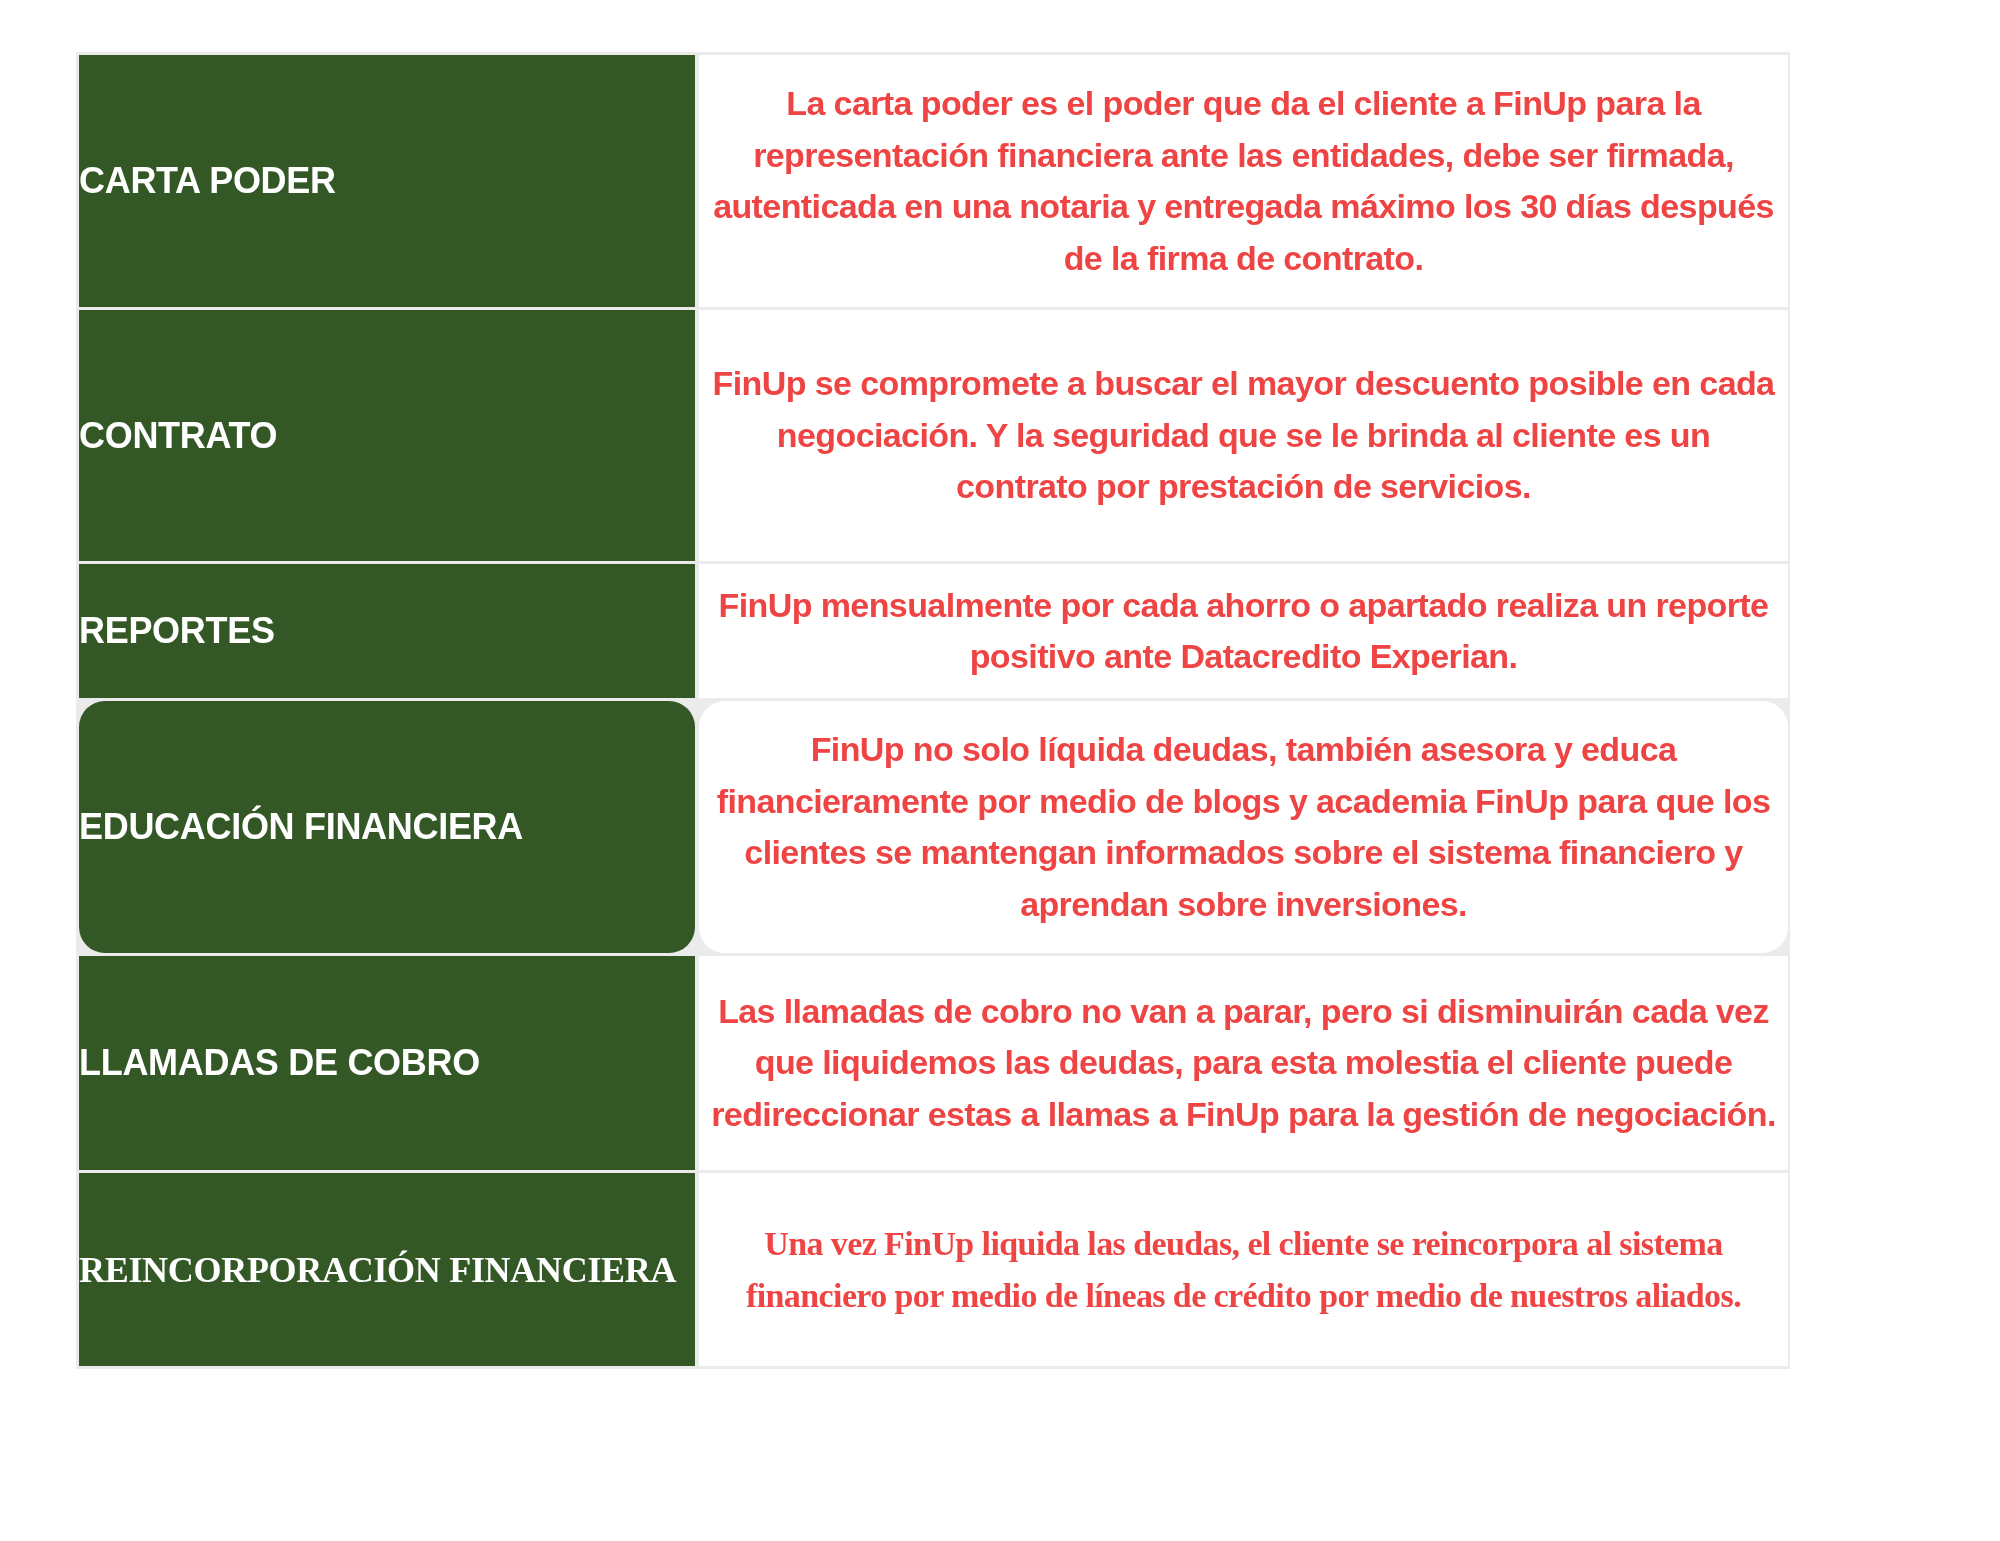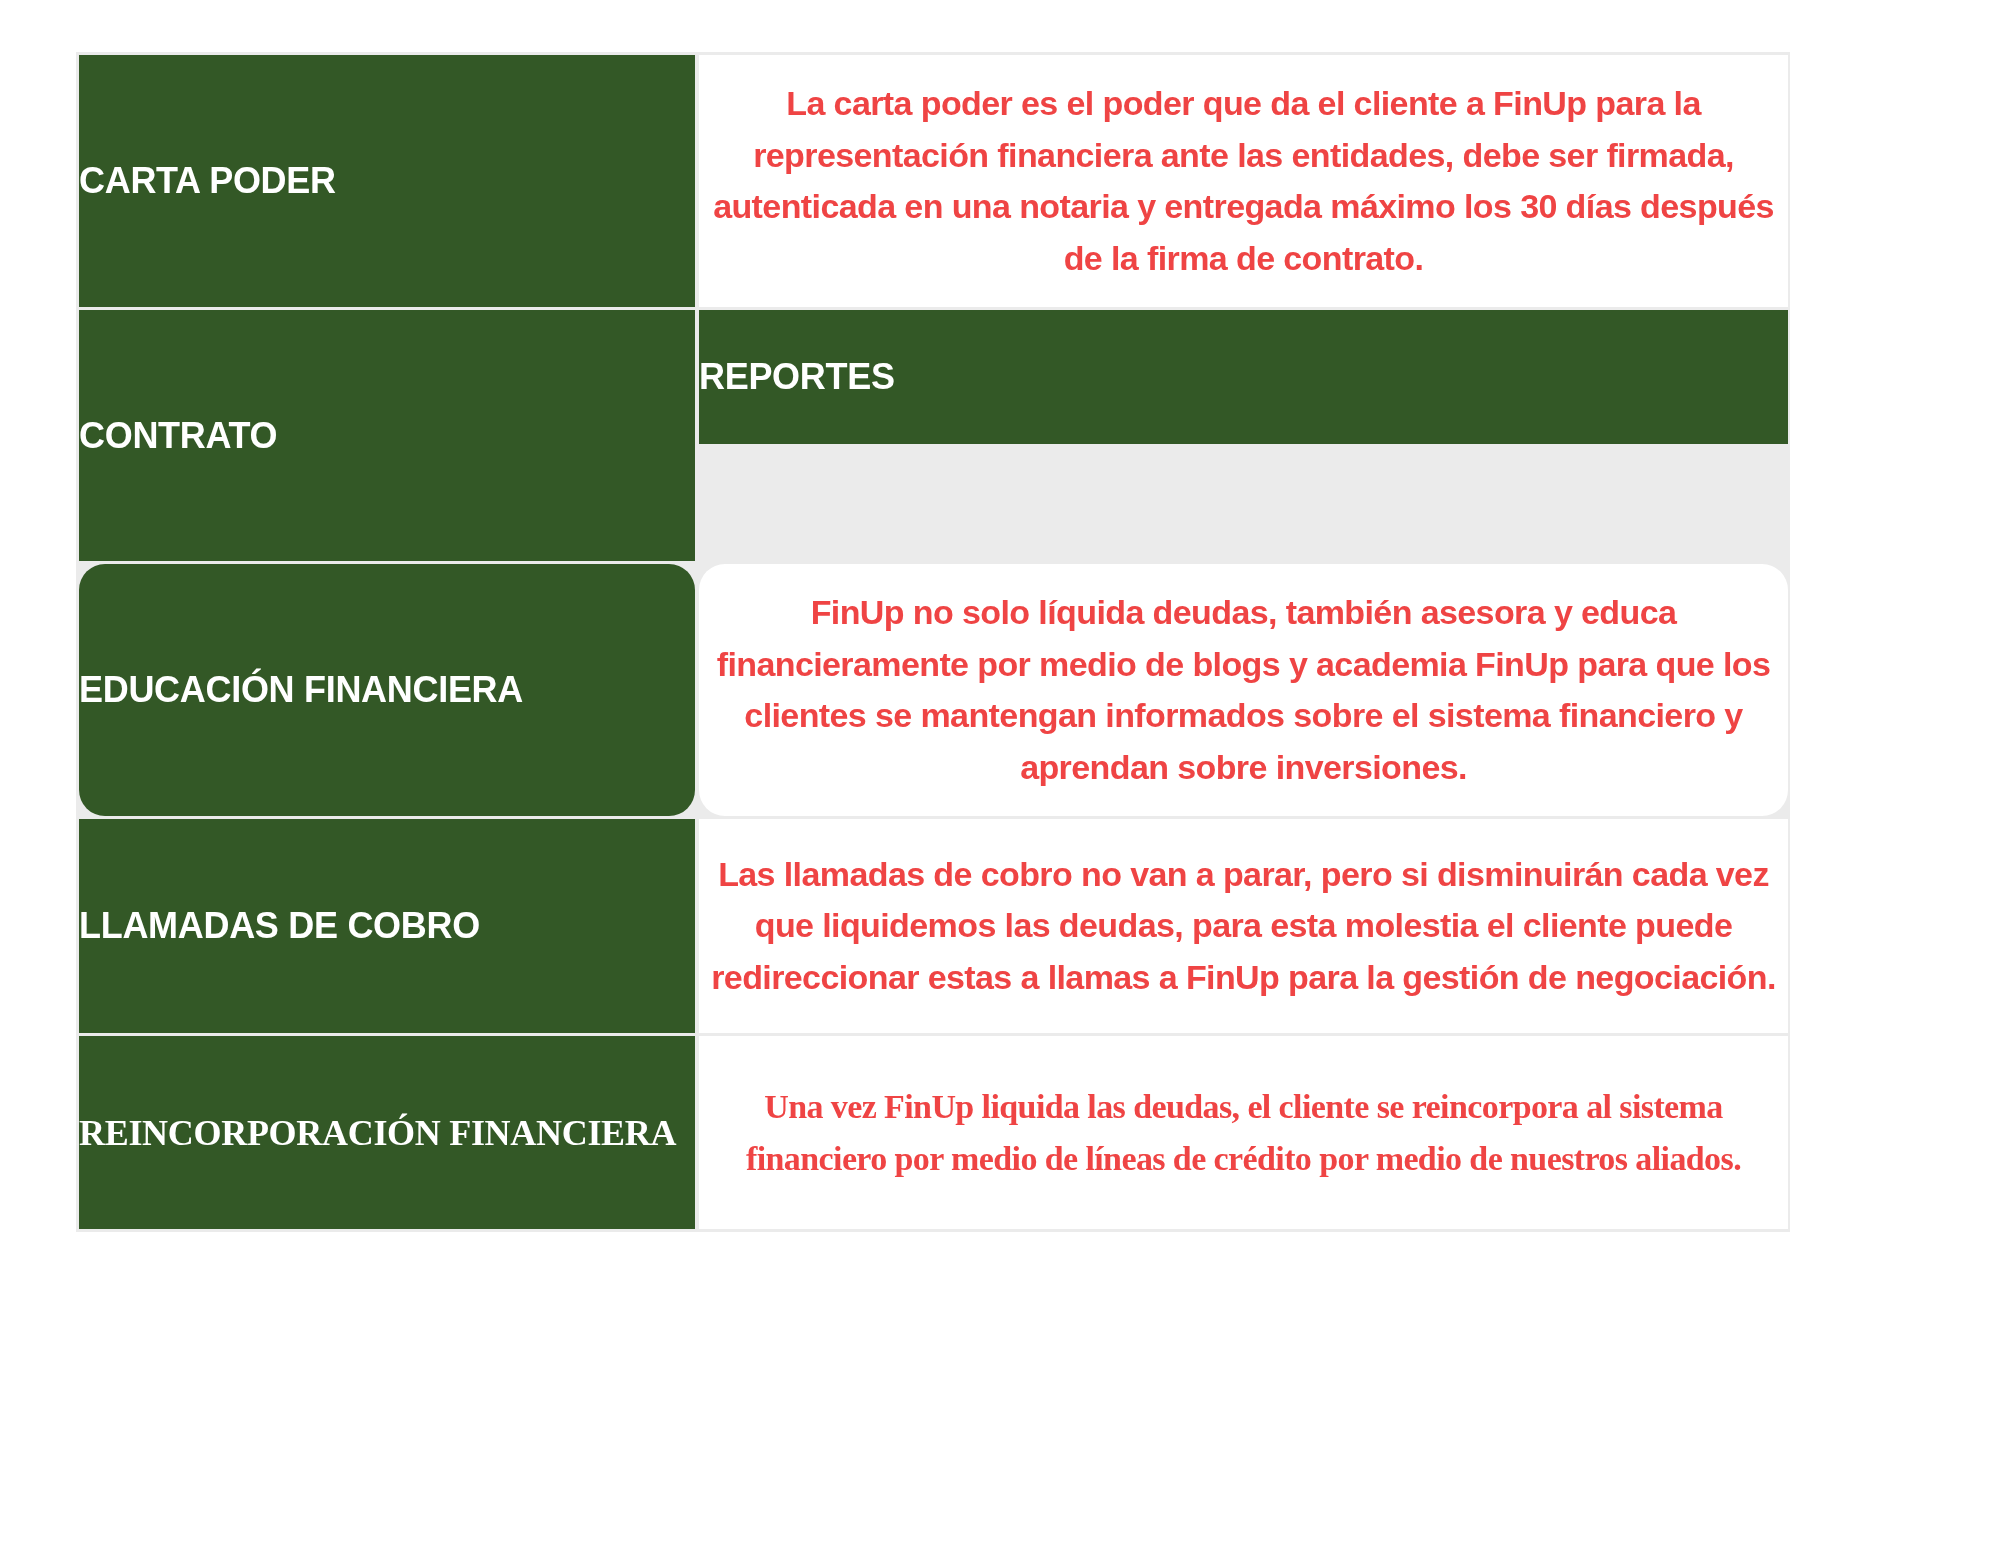--- a/index.html
+++ b/index.html
@@ -69,23 +69,29 @@
   <div class="cell-label row-1">
     <span>CARTA PODER</span>
   </div>
   <div class="cell-desc row-1">
     <span>La carta poder es el poder que da el cliente a FinUp para la representación financiera ante las entidades, debe ser firmada, autenticada en una notaria y entregada máximo los 30 días después de la firma de contrato.</span>
   </div>
 
   <div class="cell-label row-2">
     <span>CONTRATO</span>
   </div>
+  <div class="cell-desc row-2">
+    <span>FinUp se compromete a buscar el mayor descuento posible en cada negociación. Y la seguridad que se le brinda al cliente es un contrato por prestación de servicios.</span>
+  </div>
 
   <div class="cell-label row-3">
     <span>REPORTES</span>
+  </div>
+  <div class="cell-desc row-3">
+    <span>FinUp mensualmente por cada ahorro o apartado realiza un reporte positivo ante Datacredito Experian.</span>
   </div>
 
   <div class="cell-label row-4">
     <span>EDUCACIÓN FINANCIERA</span>
   </div>
   <div class="cell-desc row-4">
     <span>FinUp no solo líquida deudas, también asesora y educa financieramente por medio de blogs y academia FinUp para que los clientes se mantengan informados sobre el sistema financiero y aprendan sobre inversiones.</span>
   </div>
 
   <div class="cell-label row-5">

